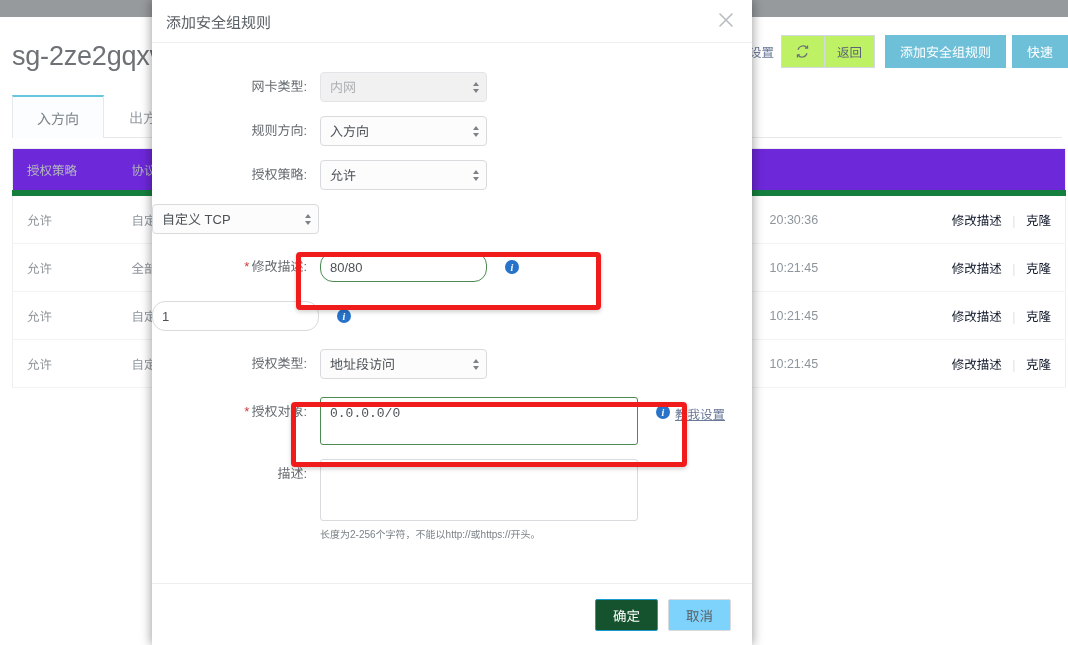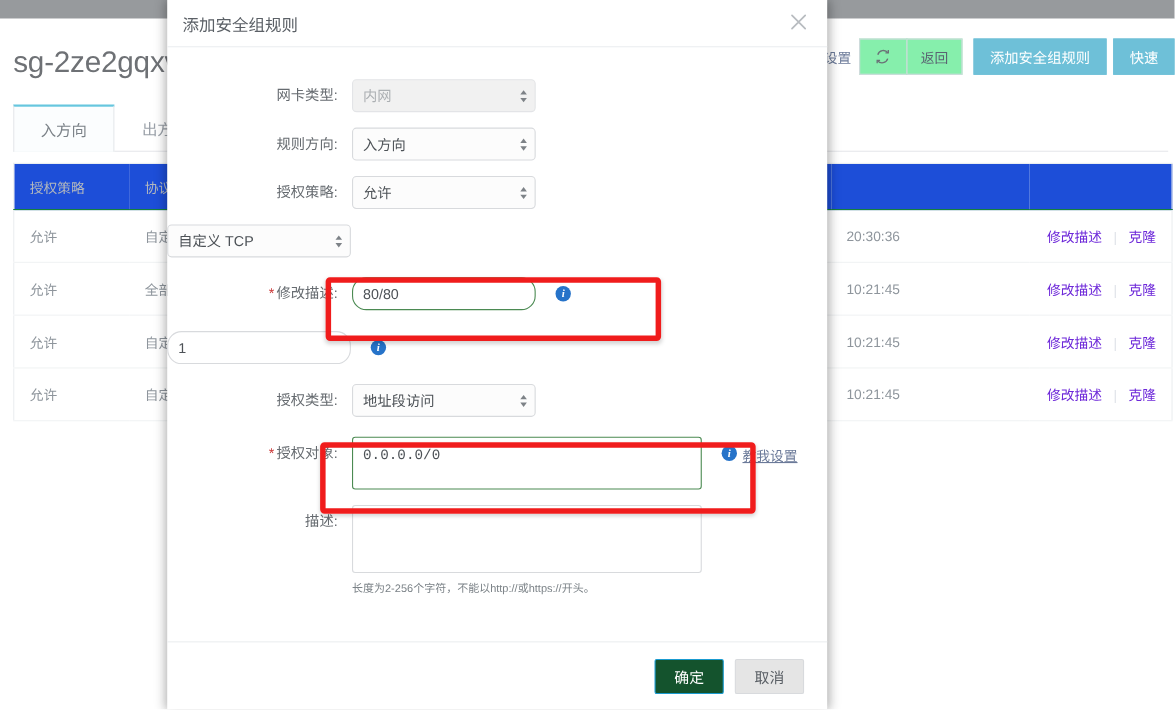--- a/index.html
+++ b/index.html
@@ -34,21 +34,21 @@
   .bg-toolbar {
     position: absolute; right: 0px; top: 17px;
     display: flex; align-items: center; height: 34px;
   }
   .tb-link {
     font-size: 12.5px; color: #6b7a99; text-decoration: none;
     padding: 0 8px; white-space: nowrap;
   }
   .tb-btn {
     height: 33px; min-width: 44px;
-    border: 1px solid #d4d9e0; background: #86efac;
+    border: 1px solid #d4d9e0; background: #bef264;
     display: flex; align-items: center; justify-content: center;
     font-size: 12.5px; color: #5a6472;
     margin-left: -1px; padding: 0 12px; white-space: nowrap;
   }
   .tb-btn.icon { padding: 0 13px; }
   .tb-btn-primary {
     height: 33px; background: #6ec0d8; color: #ffffff;
     border: 1px solid #6ec0d8;
     display: flex; align-items: center; justify-content: center;
     font-size: 13px; padding: 0 14px; margin-left: 10px;
@@ -79,35 +79,35 @@
 
   
   .bg-table {
     position: absolute; left: 12px; top: 131px;
     width: 1054px;
     border: 1px solid #eceef0;
     border-collapse: collapse;
     background: #fff;
   }
   .bg-table th {
-    background: #1d4ed8; color: #b3b8bd;
+    background: #6d28d9; color: #b3b8bd;
     font-size: 12.5px; font-weight: normal; text-align: left;
     padding: 11px 14px; height: 38px;
-    border-bottom: 1px solid #15803d;
+    border-bottom: 6px solid #15803d;
     white-space: nowrap;
   }
   .bg-table td {
     font-size: 12.5px; color: #8e959c;
     padding: 14px 14px; height: 46px;
     border-bottom: 1px solid #f1f3f4;
     white-space: nowrap;
   }
   .cell-actions { text-align: right; color:#c6cdd6; }
   .cell-actions a {
-    color: #6d28d9; text-decoration: none; font-size: 12.5px;
+    color: #0f172a; text-decoration: none; font-size: 12.5px;
   }
   .cell-actions .sep { padding: 0 7px; color: #dfe3e8; }
 
   
   .modal {
     position: absolute; left: 152px; top: 0px;
     width: 600px; height: 645px;
     background: #ffffff;
     box-shadow: -3px 0 9px rgba(0,0,0,0.22), 3px 0 9px rgba(0,0,0,0.22);
     z-index: 40;
@@ -213,21 +213,21 @@
     padding-right: 21px;
   }
   .btn-ok {
     height: 32px; min-width: 58px; padding: 0 17px;
     background: #14532d; color: #fff; border: 1px solid #1a9bd0;
     font-size: 13.5px; border-radius: 2px; cursor: pointer;
     font-family: "Liberation Sans", sans-serif;
   }
   .btn-cancel {
     height: 32px; min-width: 58px; padding: 0 17px; margin-left: 10px;
-    background: #e5e5e5; color: #5b6066; border: 1px solid #d8dadd;
+    background: #7dd3fc; color: #5b6066; border: 1px solid #d8dadd;
     font-size: 13.5px; border-radius: 2px; cursor: pointer;
     font-family: "Liberation Sans", sans-serif;
   }
 
   
   .annot {
     position: absolute; border: 5px solid #f01c1c;
     border-radius: 4px; z-index: 90; pointer-events: none;
     box-shadow: 0 2px 4px rgba(0,0,0,0.18);
   }

